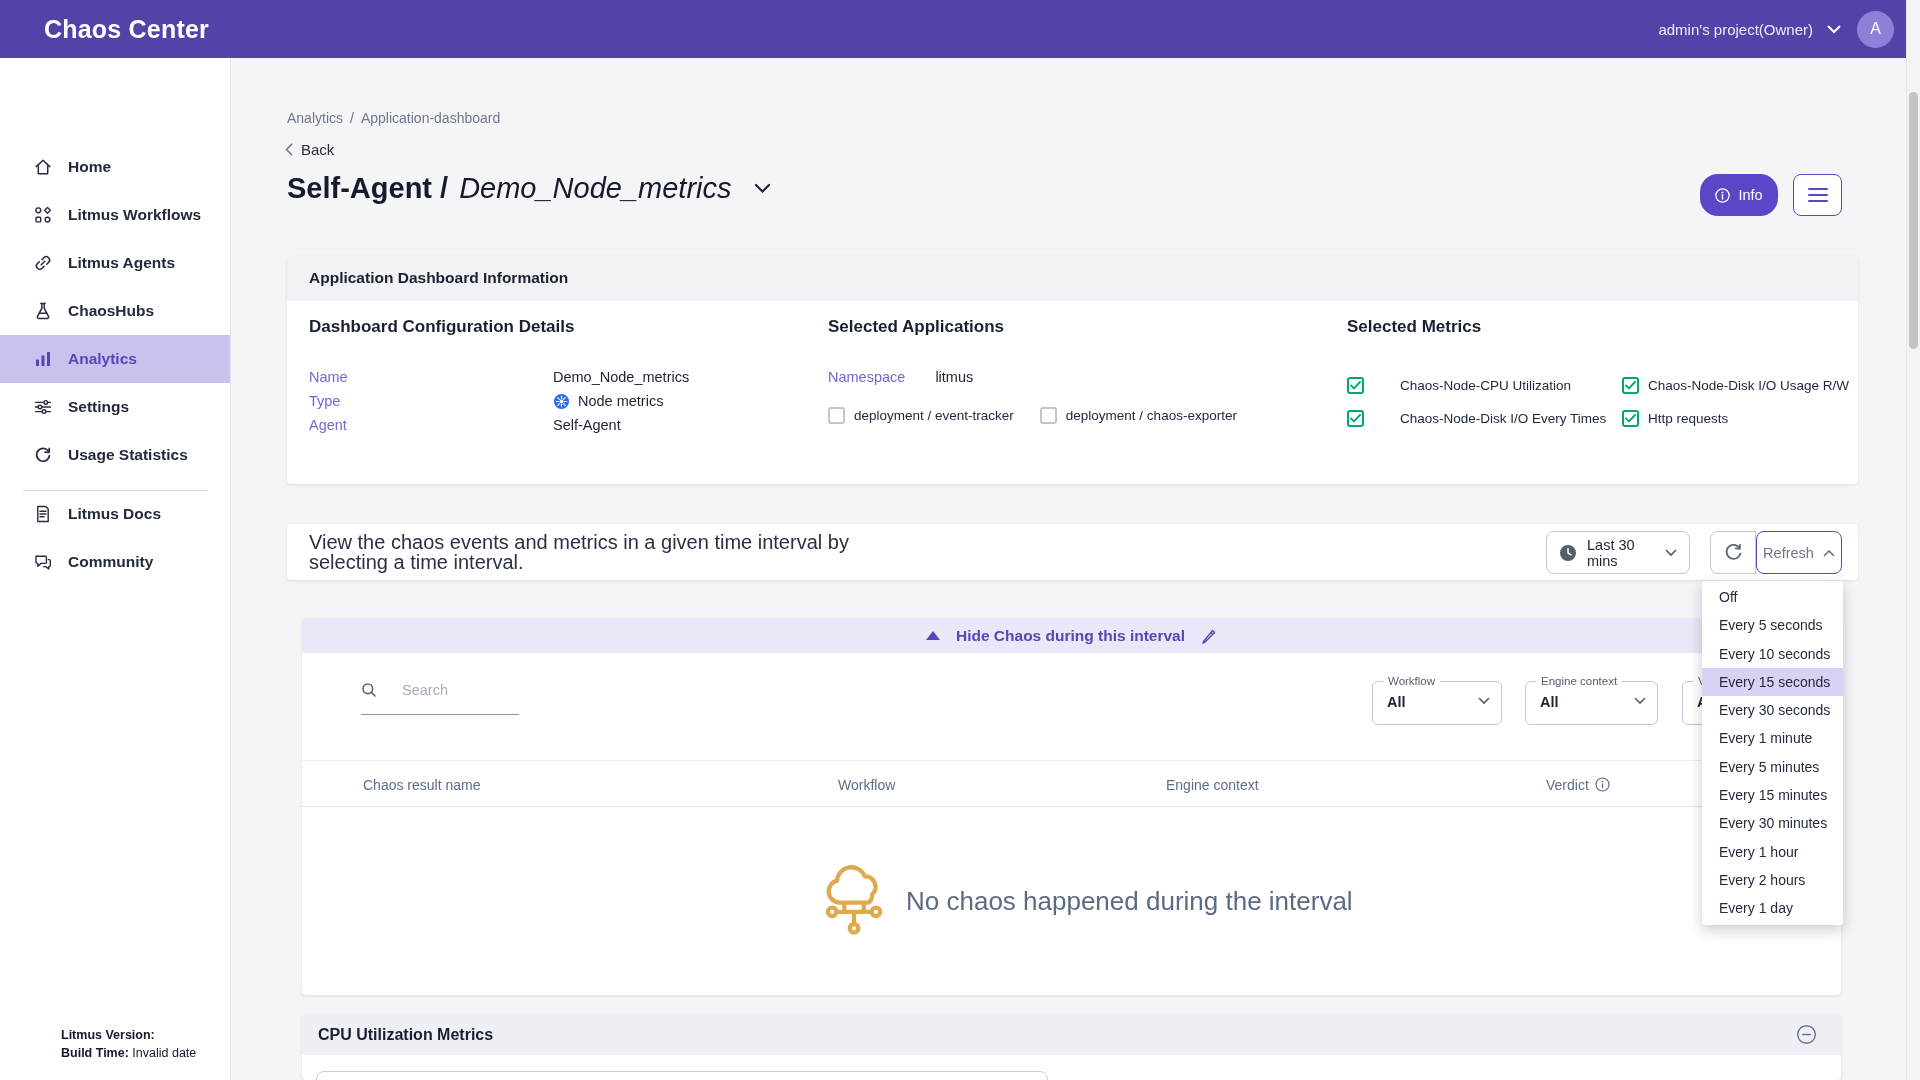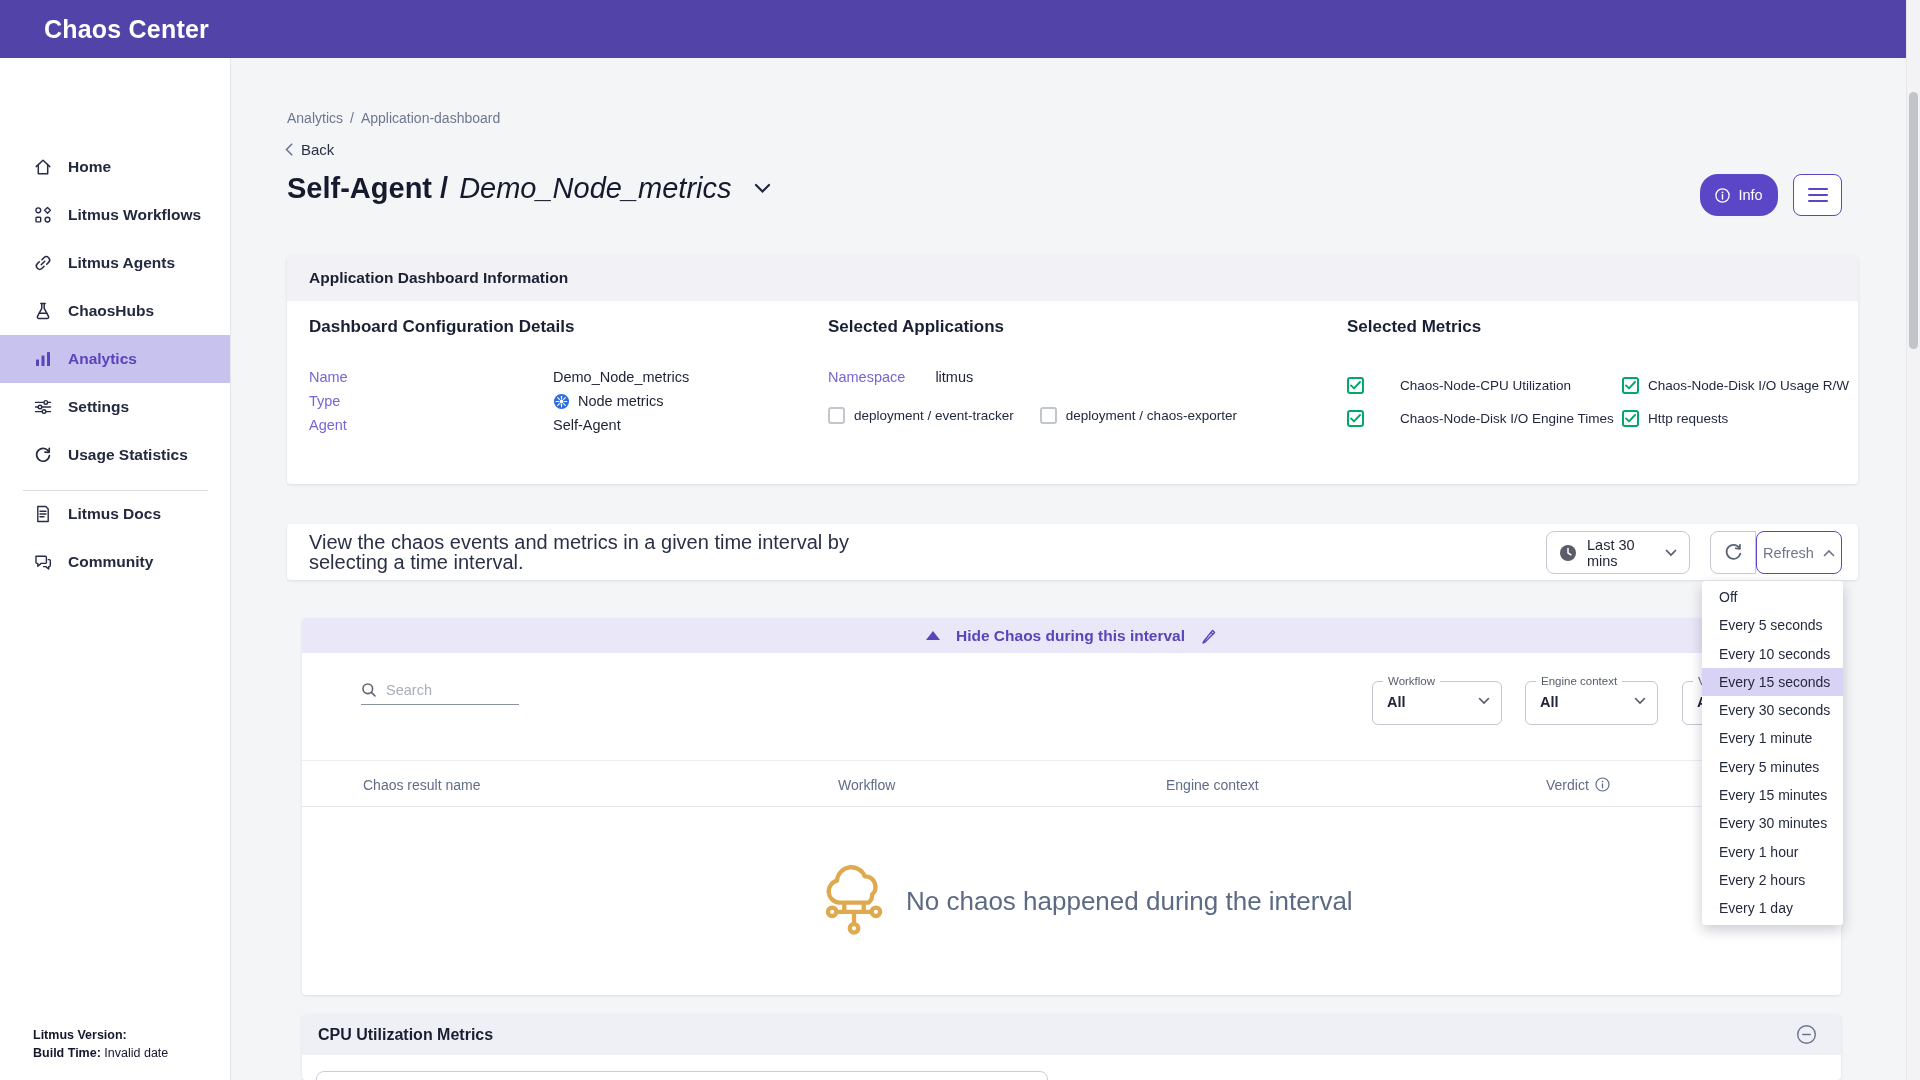--- a/index.html
+++ b/index.html
@@ -21,21 +21,21 @@
     border-right:1px solid #E4E5EA; z-index:30; }
   .nav { position:absolute; top:85px; left:0; width:100%; }
   .nav-item { height:48px; display:flex; align-items:center; padding-left:33px; cursor:pointer;
     color:#23293F; }
   .nav-item .nav-icon { width:20px; height:20px; color:#262C45; }
   .nav-item .nav-label { margin-left:15px; font-size:15.5px; font-weight:700; }
   .nav-item.active { background:#C8C2EE; color:#5B44BA; }
   .nav-item.active .nav-icon { color:#5B44BA; }
   .nav-divider { margin:6px 0 6px 23px; width:185px; border-top:1px solid #D9DBE0; }
   .version-block { position:absolute; left:33px; top:968px; font-size:12.5px; line-height:18px; color:#14182E; }
-  .version-block b { font-weight:700; }
+  .version-block b { font-weight:700;margin-left:28px; }
 
   
   .breadcrumb { position:absolute; left:287px; top:110px; font-size:14px; color:#6F7790; }
   .breadcrumb span { cursor:pointer; }
   .crumb-sep { margin:0 7px; }
   .back-link { position:absolute; left:285px; top:141px; display:flex; align-items:center; gap:8px;
     font-size:15px; color:#2A3045; cursor:pointer; }
   .page-title { position:absolute; left:287px; top:172px; display:flex; align-items:center; font-size:29px; color:#161A2E; }
   .title-bold { font-weight:700; }
   .title-italic { font-style:italic; margin-left:11px; font-weight:500; }
@@ -95,22 +95,22 @@
   .refresh-menu .mi { height:28.3px; line-height:28.3px; padding-left:17px; font-size:14px; color:#242A3E; cursor:pointer; }
   .refresh-menu .mi.hl { background:#D8D3F4; }
 
   
   .card3 { left:302px; top:618px; width:1539px; height:377px; }
   .chaos-band { position:absolute; left:0; top:0; width:100%; height:35px; background:#E9E7F8;
     display:flex; align-items:center; justify-content:center; gap:16px; cursor:pointer; border-radius:4px 4px 0 0; }
   .tri-up { width:0; height:0; border-left:7px solid transparent; border-right:7px solid transparent;
     border-bottom:9px solid #5B44BA; }
   .chaos-band .band-label { font-size:15.5px; font-weight:600; color:#5B44BA; }
-  .search-wrap { position:absolute; left:59px; top:64px; width:158px; display:flex; align-items:flex-start; gap:9px;
-    border-bottom:1px solid #8B92A0; padding-bottom:6px; }
+  .search-wrap { position:absolute; left:59px; top:64px; width:158px; display:flex; align-items:flex-start; gap:25px;
+    border-bottom:1px solid #8B92A0; padding-bottom:16px; }
   .search-wrap input { border:none; outline:none; width:118px; font-size:14.5px; color:#333; font-family:inherit; }
   .search-wrap input::placeholder { color:#A7ADBA; }
 
   .mselect { position:absolute; top:63px; height:44px; border:1px solid #C4C7D0; border-radius:6px; background:#fff;
     cursor:pointer; }
   .mselect .mlabel { position:absolute; top:-7px; left:10px; background:#fff; padding:0 5px; font-size:11.5px; color:#555C6B; }
   .mselect .mvalue { position:absolute; left:14px; top:12px; font-size:14.5px; font-weight:600; color:#20263B; }
   .mselect .caret { position:absolute; right:11px; top:15px; }
 
   .thead { position:absolute; left:0; top:142px; width:100%; height:47px; border-top:1px solid #EDEEF2;
@@ -132,20 +132,33 @@
   
   .scroll-track { position:absolute; left:1906px; top:0; width:14px; height:1080px; background:#F3F3F5;
     border-left:1px solid #E7E7EA; z-index:60; }
   .scroll-thumb { position:absolute; left:2px; top:92px; width:9px; height:257px; background:#C2C4CA; border-radius:5px; }
 </style>
 </head>
 <body>
 
 <header class="top-header">
   <div class="brand">Chaos Center</div>
+  <div class="header-right">
+    <div class="project-select">
+      <span>admin's project(Owner)</span>
+      <span>
+        <svg width="14" height="9" viewBox="0 0 14 9">
+            <path d="M1.5 1.5 L7 7 L12.5 1.5" stroke="#fff" stroke-width="2" fill="none" stroke-linecap="round"></path>
+          </svg>
+      </span>
+    </div>
+    <div class="avatar">
+      <span>A</span>
+    </div>
+  </div>
 </header>
 
 <aside class="sidebar">
   <nav class="nav">
     <div class="nav-item">
       <span class="nav-icon">
         <svg width="20" height="20" viewBox="0 0 20 20" fill="none" stroke="currentColor" stroke-width="1.5" stroke-linecap="round" stroke-linejoin="round">
             <path d="M3.2 9.6 L10 3.3 L16.8 9.6"></path>
             <path d="M5.3 8.3 V16.7 H14.7 V8.3"></path>
           </svg>
@@ -356,21 +369,21 @@
         <span>Chaos-Node-Disk I/O Usage R/W</span>
       </label>
     </div>
     <div class="metric-row">
       <label class="cb-item">
         <span class="cb green">
             <svg width="11" height="9" viewBox="0 0 11 9">
               <path d="M1 4.4 L4 7.4 L10 1" stroke="#00A86B" stroke-width="1.9" fill="none" stroke-linecap="round" stroke-linejoin="round"></path>
             </svg>
           </span>
-        <span>Chaos-Node-Disk I/O Engine Times</span>
+        <span>Chaos-Node-Disk I/O Every Times</span>
       </label>
       <label class="cb-item">
         <span class="cb green">
             <svg width="11" height="9" viewBox="0 0 11 9">
               <path d="M1 4.4 L4 7.4 L10 1" stroke="#00A86B" stroke-width="1.9" fill="none" stroke-linecap="round" stroke-linejoin="round"></path>
             </svg>
           </span>
         <span>Http requests</span>
       </label>
     </div>

